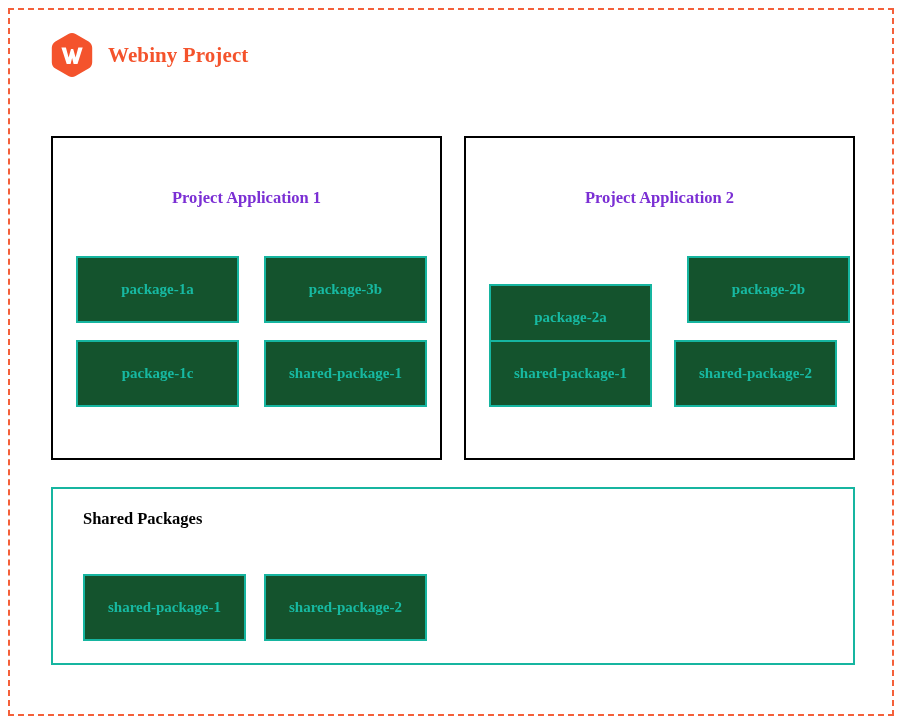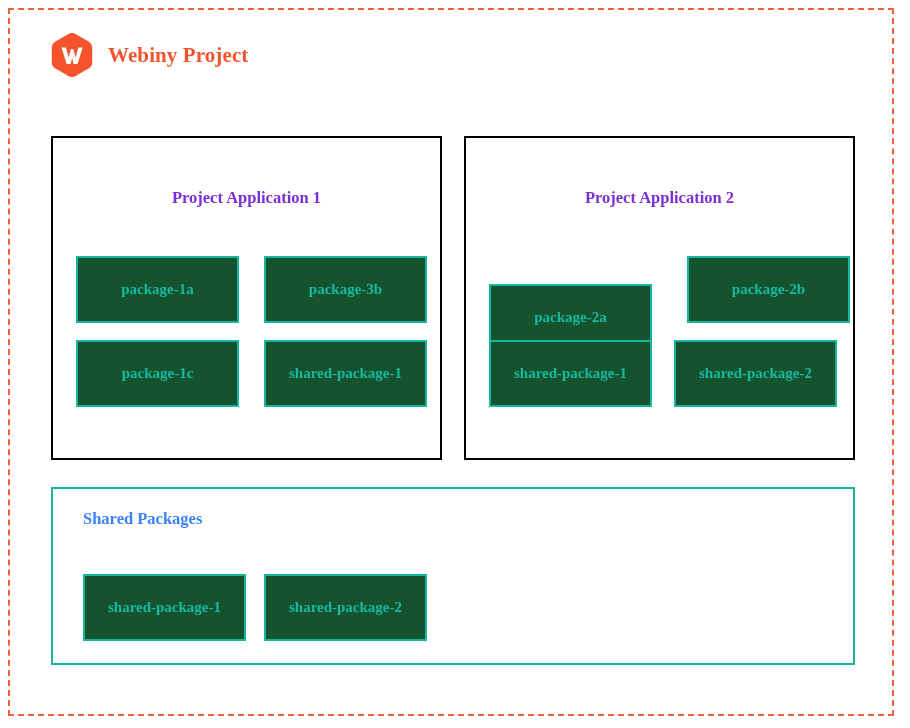--- a/index.html
+++ b/index.html
@@ -124,21 +124,21 @@
     box-sizing: border-box;
     border: 2px solid #16b5a0;
     background: #ffffff;
   }
   .shared-card-title {
     position: absolute;
     left: 30px;
     top: 20px;
     font-size: 16.5px;
     font-weight: bold;
-    color: #3b82f6;
+    color: #000000;
   }
   .shared-card .sp0 { left: 30px;  top: 85px; width: 163px; height: 67px; }
   .shared-card .sp1 { left: 211px; top: 85px; width: 163px; height: 67px; }
 </style>
 </head>
 <body>
 
 <div class="canvas">
 
   <div class="project-boundary"></div>

